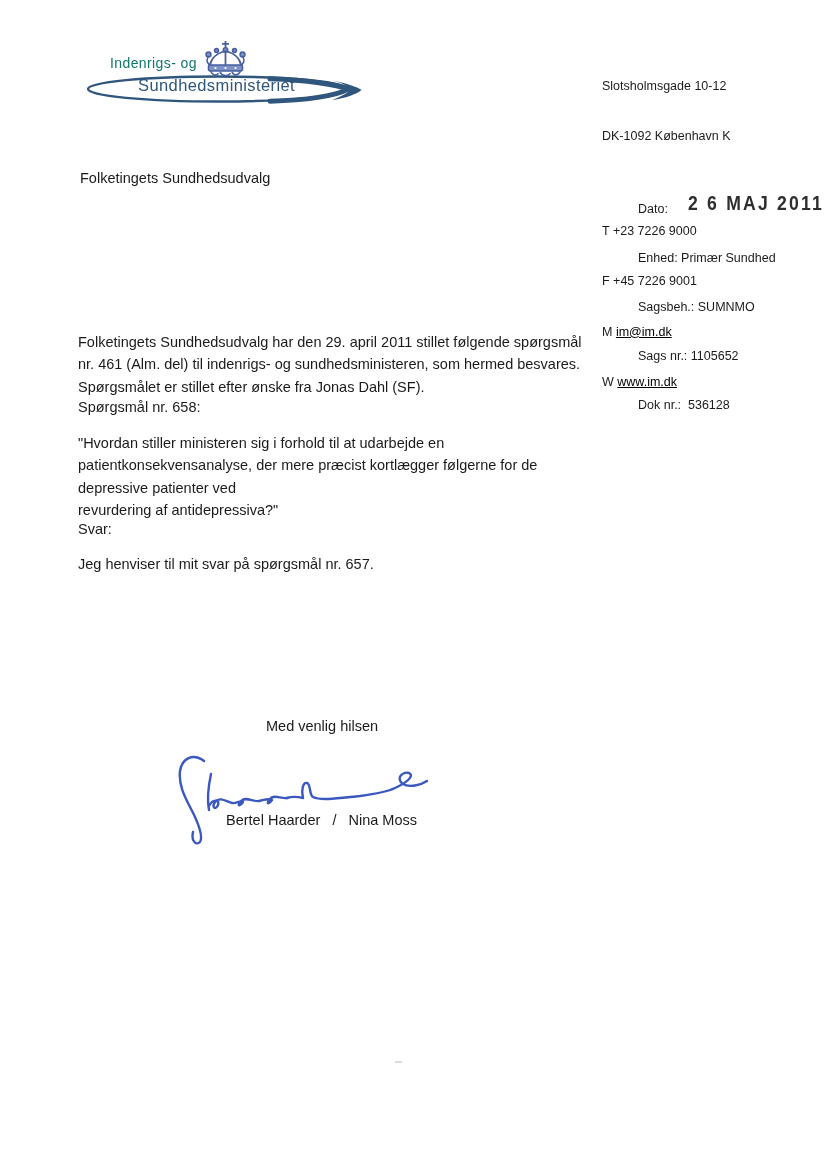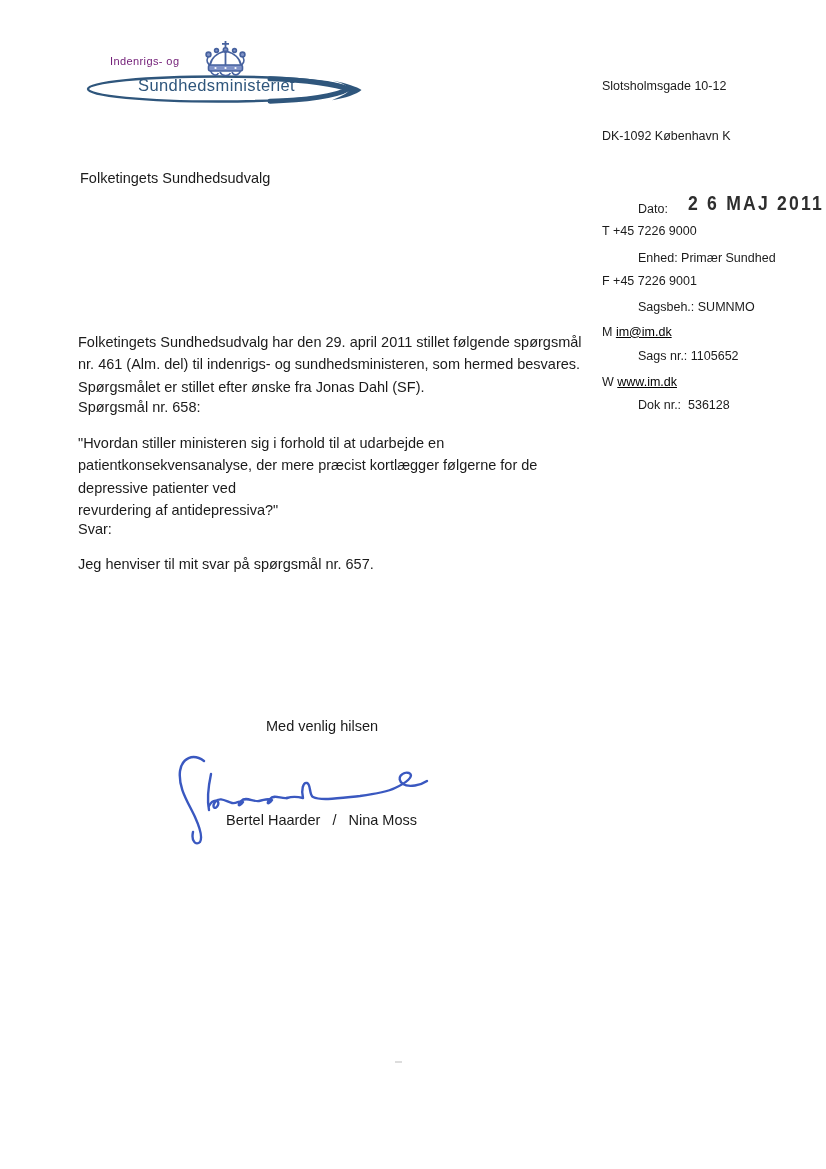--- a/index.html
+++ b/index.html
@@ -4,21 +4,21 @@
 <style>
   html,body{margin:0;padding:0;background:#ffffff;}
   .page{
     position:relative;width:826px;height:1169px;background:#ffffff;
     font-family:"Liberation Sans",sans-serif;color:#1b1b1b;overflow:hidden;
   }
   
   .logo{position:absolute;left:85px;top:40px;width:300px;height:78px;}
   .logo svg{position:absolute;left:0;top:0;}
   .logo .crown{left:118px;top:0;}
-  .logo-line1{position:absolute;left:25px;top:15px;font-size:11px;letter-spacing:.4px;color:#701a75;}
+  .logo-line1{position:absolute;left:25px;top:15px;font-size:14px;letter-spacing:.4px;color:#0f766e;}
   .logo-line2{position:absolute;left:53px;top:36px;font-size:16.5px;letter-spacing:.4px;color:#2f567c;}
   
   .contact{position:absolute;left:602px;top:44px;font-size:12.5px;line-height:16.8px;white-space:pre;}
   .contact .gap{height:11px;}
   .contact a{color:#000000;text-decoration:underline;cursor:pointer;}
   
   .meta{position:absolute;left:638px;top:162px;font-size:12.5px;line-height:16.4px;white-space:pre;}
   .date-row{display:flex;align-items:flex-start;height:22px;}
   .date-label{padding-top:6px;}
   .date-stamp{
@@ -70,21 +70,21 @@
       </g>
     </svg>
     <div class="logo-line1">Indenrigs- og</div>
     <div class="logo-line2">Sundhedsministeriet</div>
   </div>
 
   <div class="contact">
     <div>Slotsholmsgade 10-12</div>
     <div>DK-1092 København K</div>
     <div class="gap"></div>
-    <div>T +45 7226 9000</div>
+    <div>T +23 7226 9000</div>
     <div>F +45 7226 9001</div>
     <div><span>M </span><a>im@im.dk</a></div>
     <div><span>W </span><a>www.im.dk</a></div>
   </div>
 
   <div class="meta">
     <div class="date-row">
       <span class="date-label">Dato:</span>
       <span class="date-stamp">2 6 MAJ 2011</span>
     </div>

